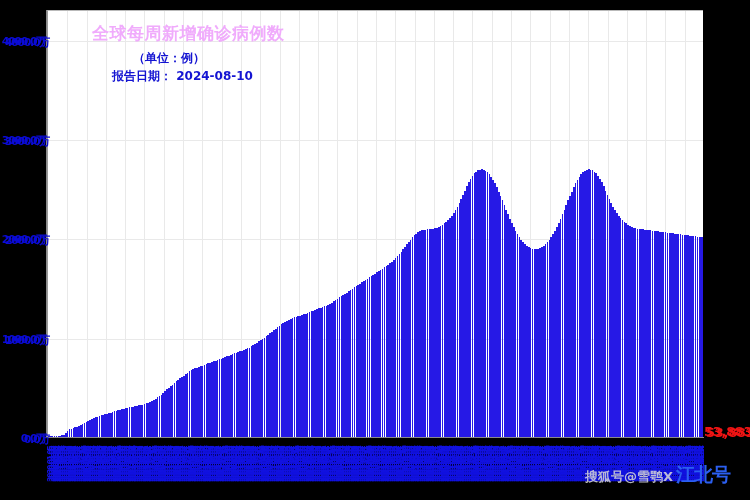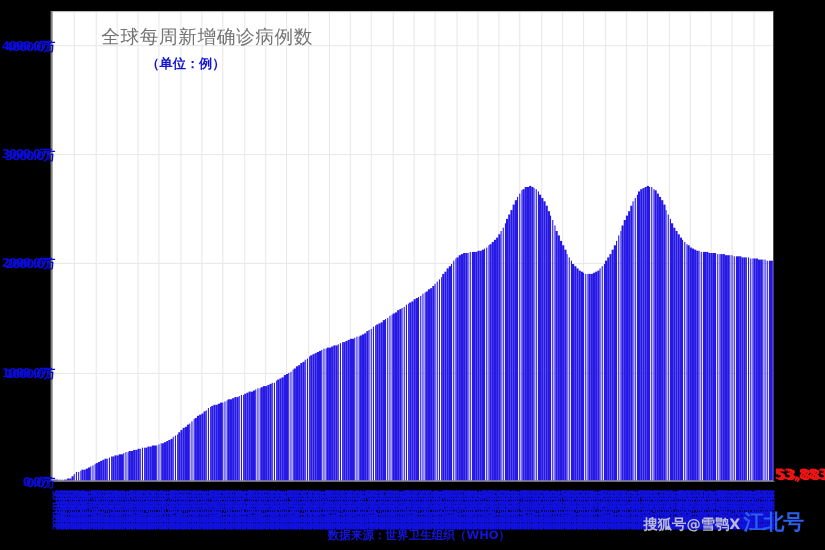--- a/index.html
+++ b/index.html
@@ -48,21 +48,21 @@
   }
   .ylab .ghost{
     position:absolute;left:3px;top:1px;width:50px;text-align:right;
     color:#0b0bd6;
   }
   .ytickmark{position:absolute;left:43px;top:0;width:4px;height:1px;background:#7a7a7a;}
 
   
   .title{
     position:absolute;left:92px;top:22px;
-    color:#737373;font-size:17px;font-weight:normal;
+    color:#f0abfc;font-size:17px;font-weight:bold;
     letter-spacing:0.5px;white-space:nowrap;
   }
   .subtitle{
     position:absolute;left:133px;top:50px;
     color:#1414d2;font-size:12px;font-weight:bold;white-space:nowrap;
   }
   .report-date{
     position:absolute;left:112px;top:68px;
     color:#1414d2;font-size:12px;font-weight:bold;white-space:nowrap;
   }
@@ -890,23 +890,23 @@
       <div class="xlab" style="left: 645.691px;">2020-07-05</div>
       <div class="xlab" style="left: 647.566px;">2020-10-04</div>
       <div class="xlab" style="left: 649.44px;">2021-01-03</div>
       <div class="xlab" style="left: 651.314px;">2021-04-04</div>
       <div class="xlab" style="left: 653.189px;">2021-07-04</div>
       <div class="xlab" style="left: 655.063px;">2021-10-03</div>
     </div>
 
   <div class="title">全球每周新增确诊病例数</div>
   <div class="subtitle">（单位：例）</div>
+  <div class="report-date">报告日期： 2024-08-10</div>
 
   <div class="last-value">
     <span>53,883</span>
     <span class="ghost2">53,883</span>
   </div>
 
-  <div class="source">数据来源：世界卫生组织（WHO）</div>
   <div class="wm-sohu">搜狐号@雪鹗X</div>
   <div class="wm-brand">江北号</div>
 
 </div>
 
 </body></html>

